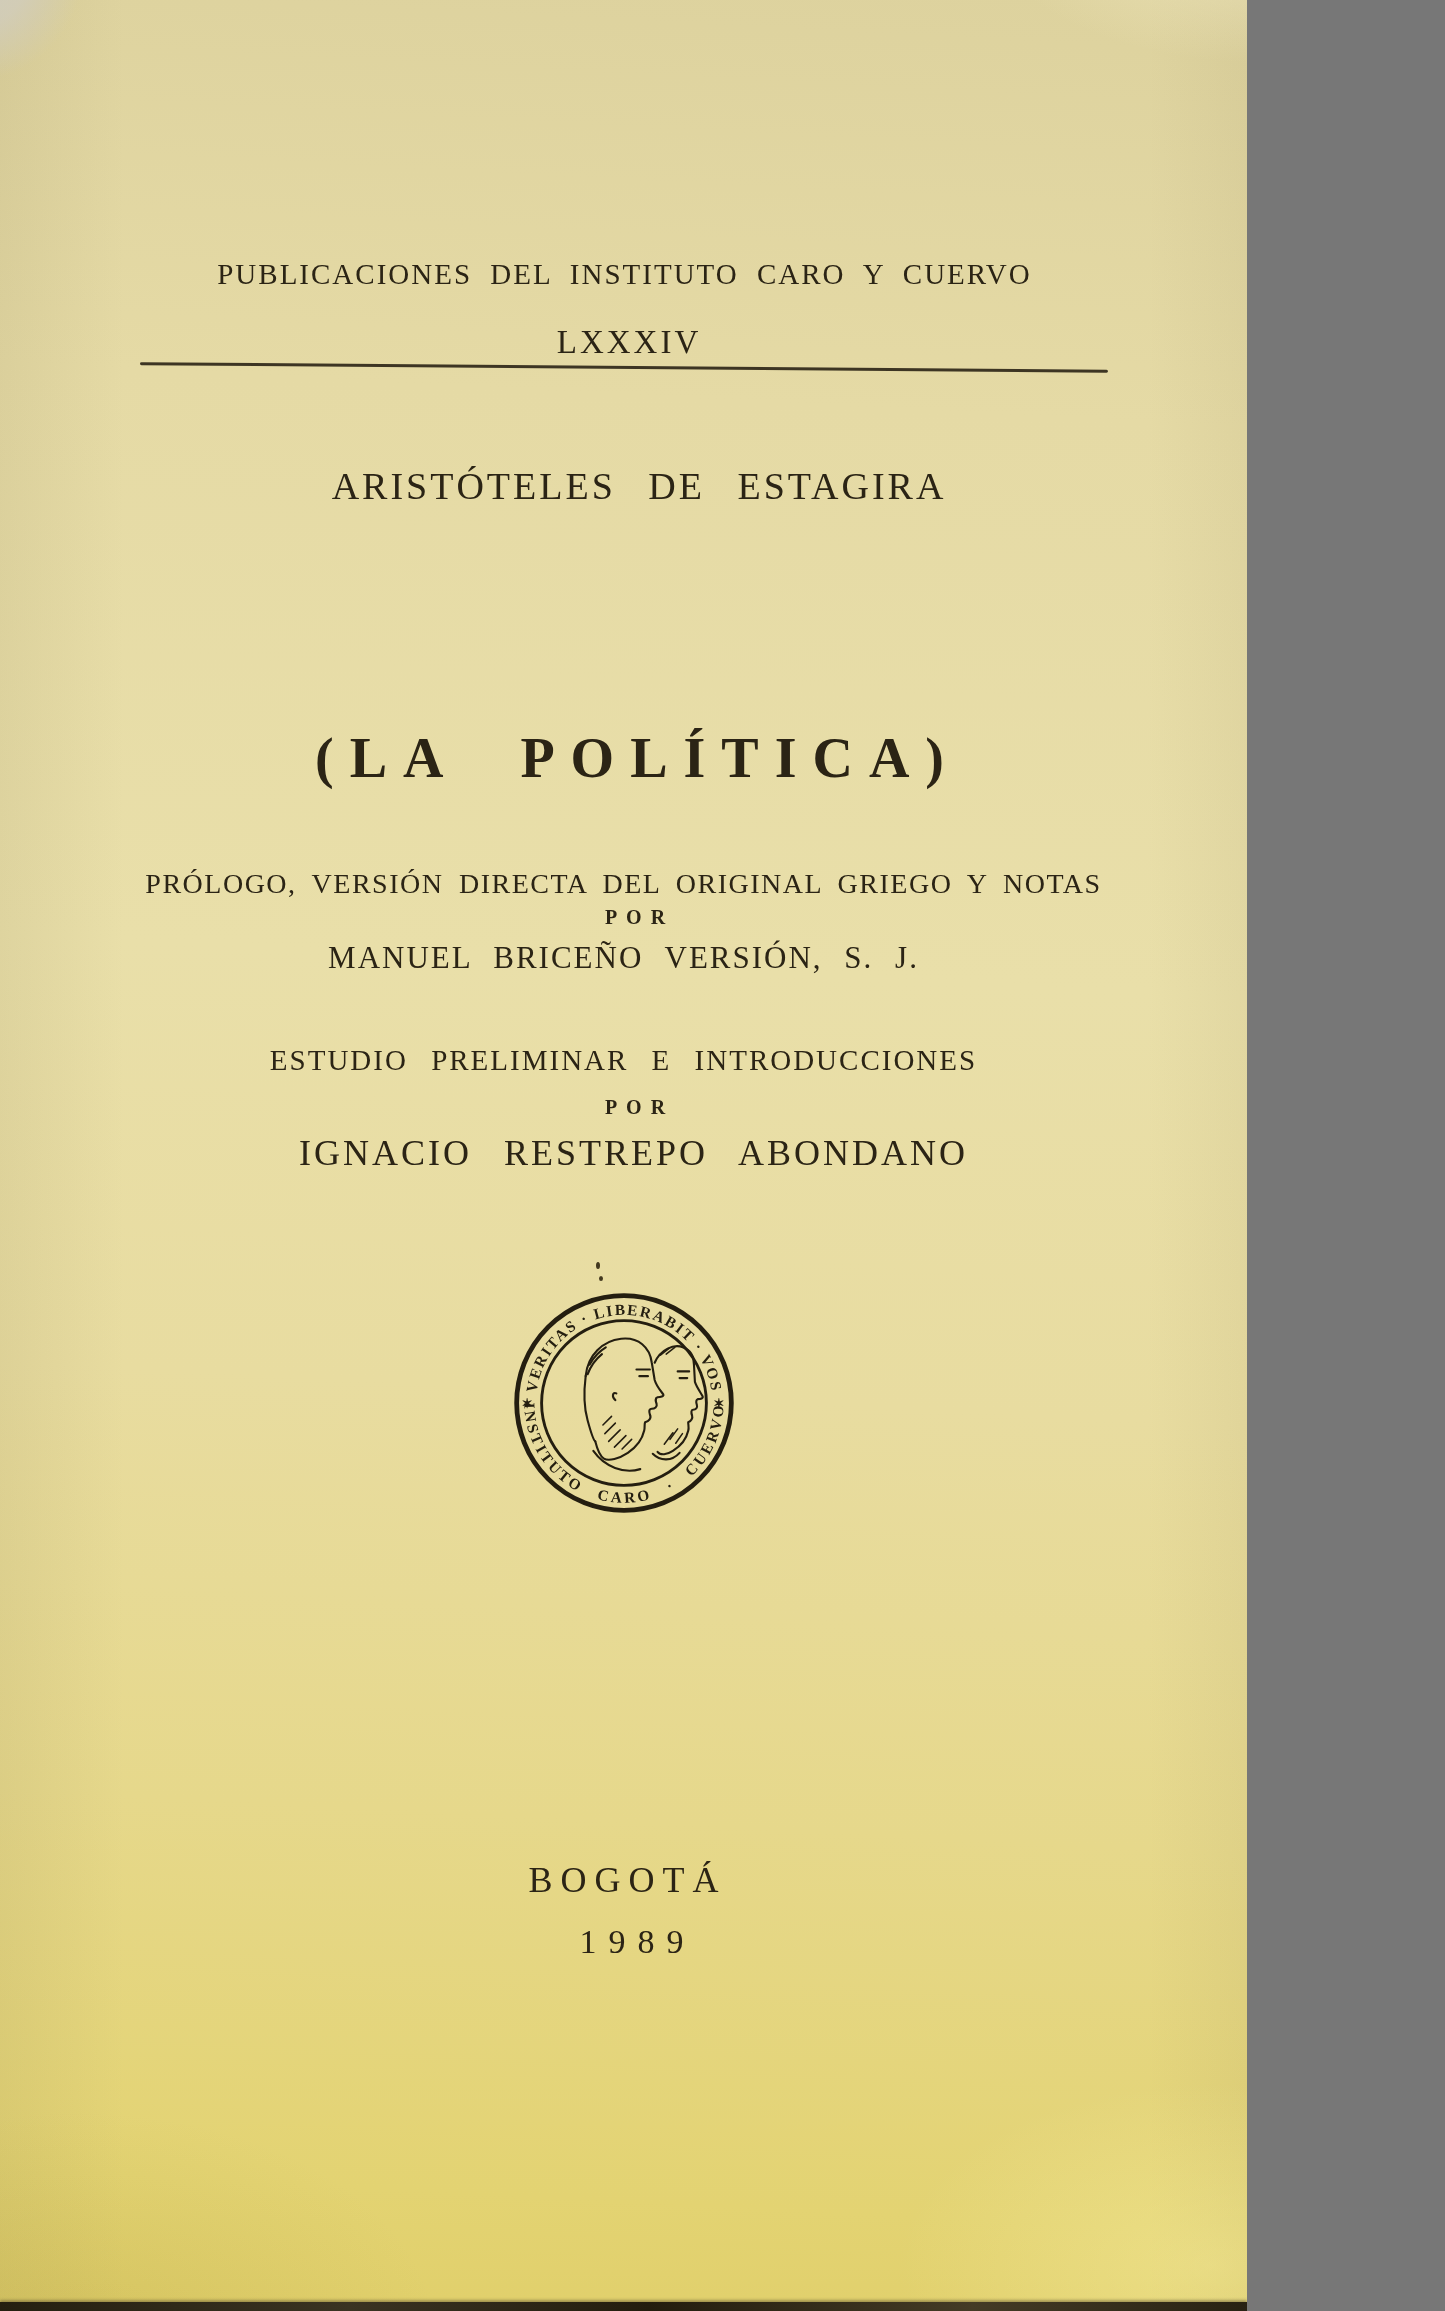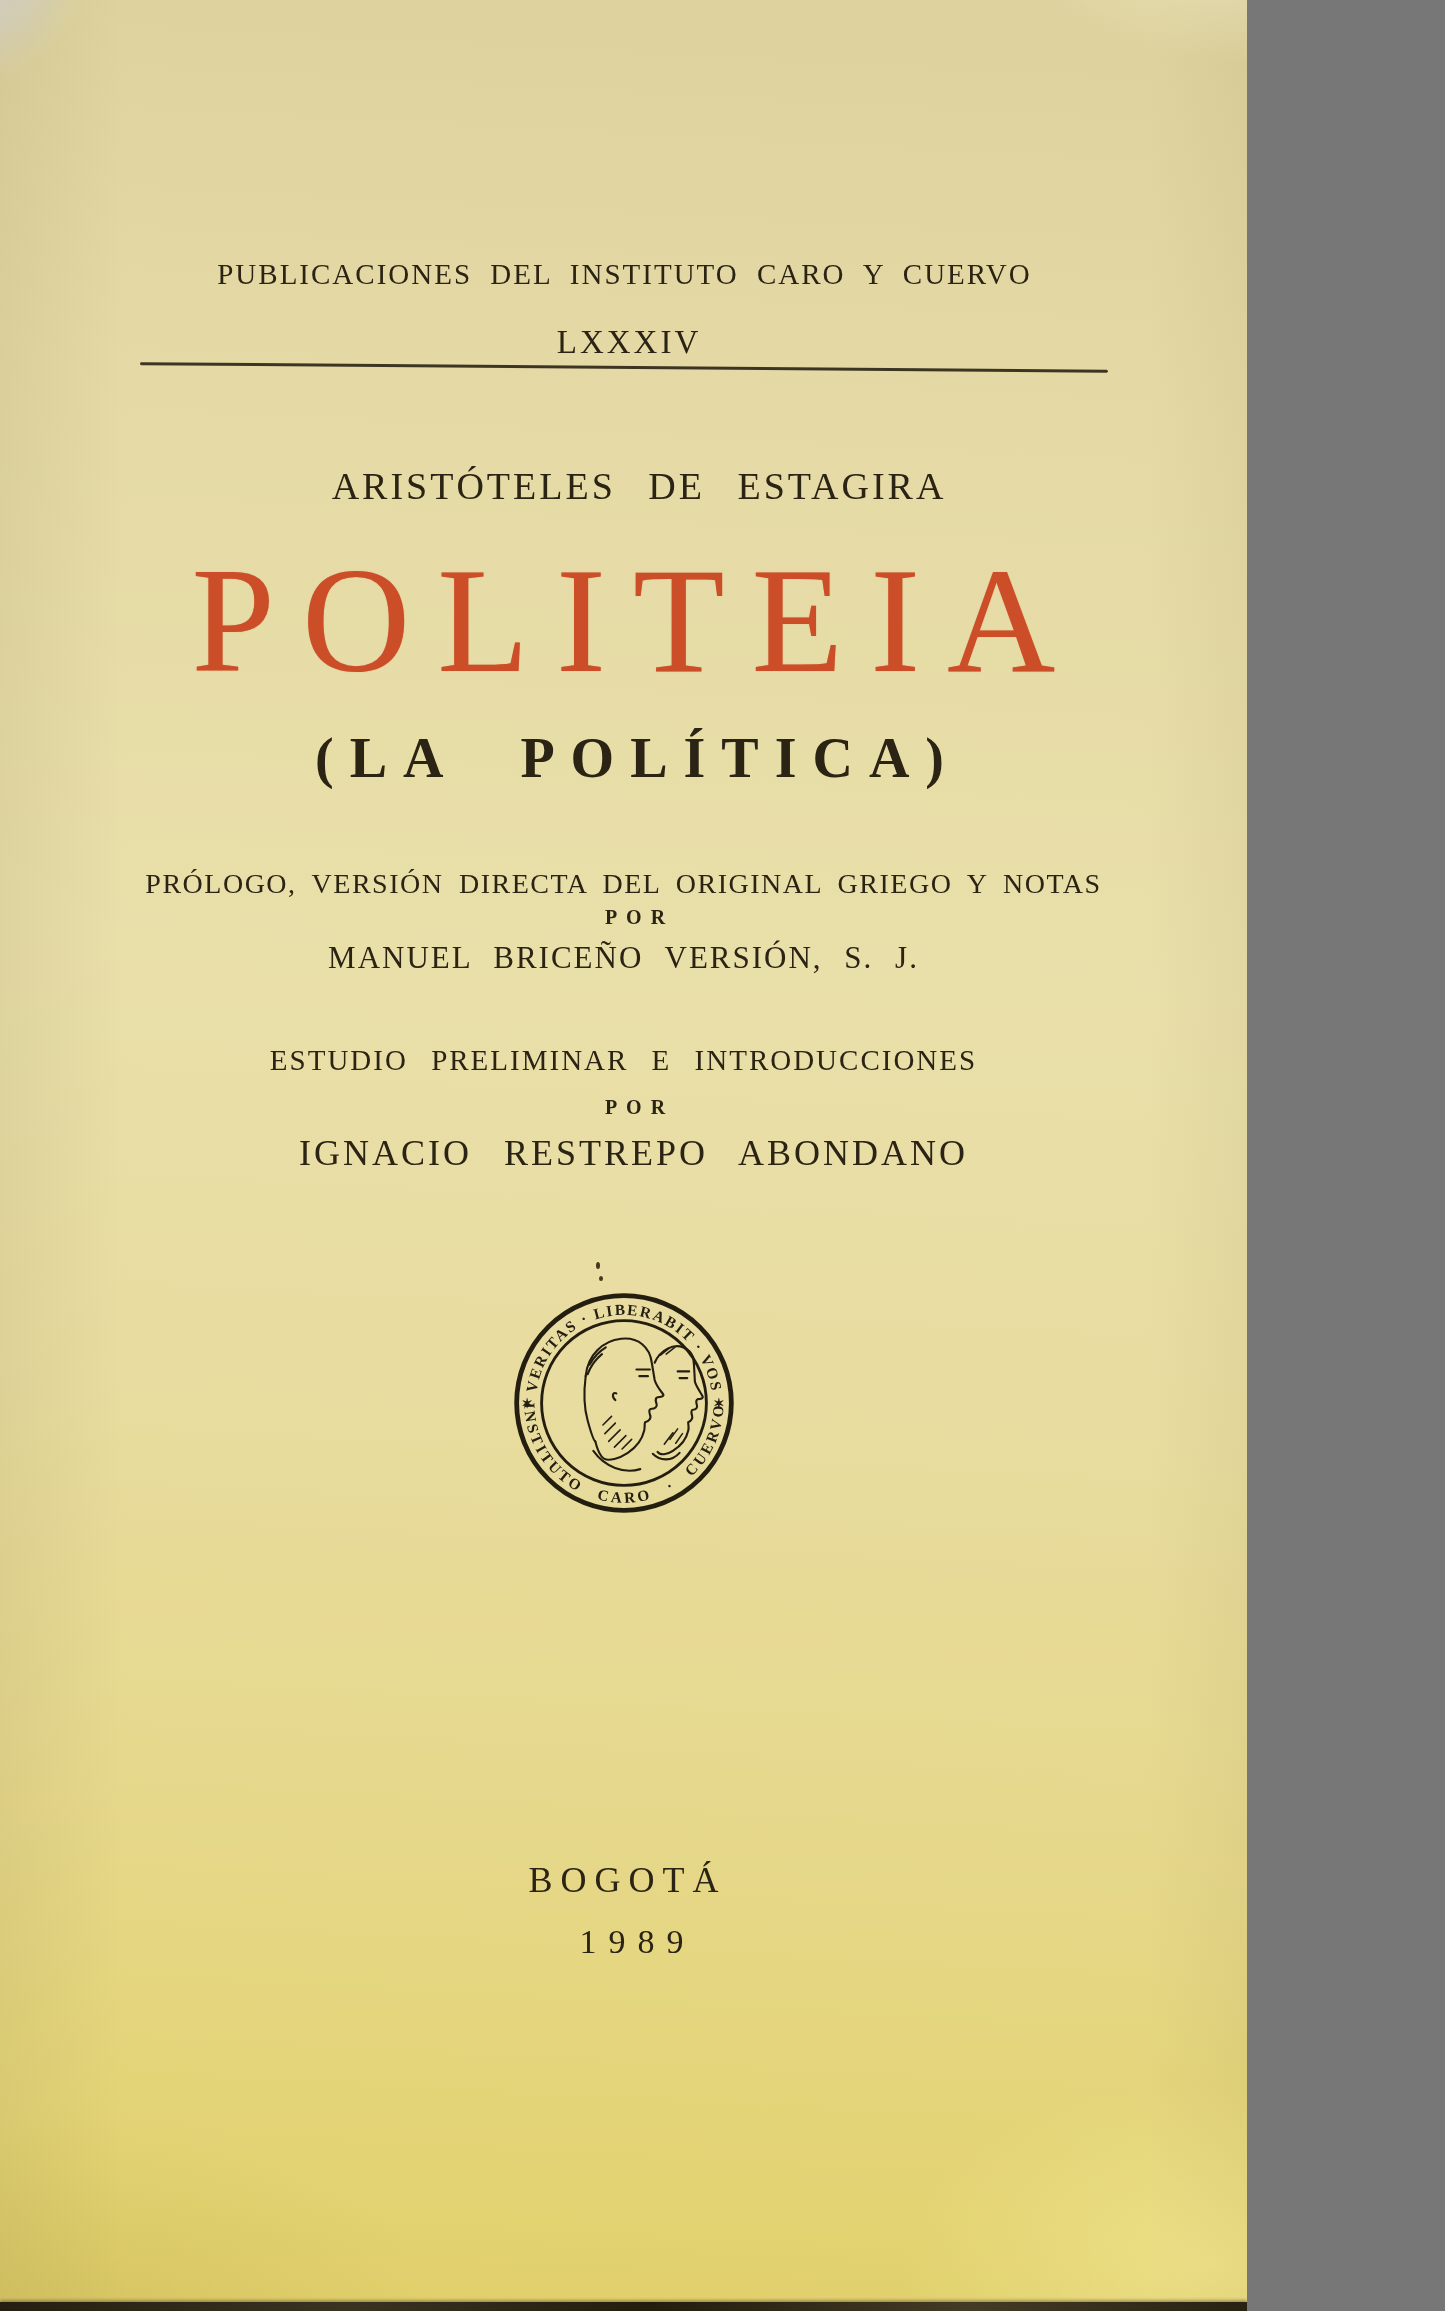--- a/index.html
+++ b/index.html
@@ -46,21 +46,20 @@
 </head>
 <body>
 
 <div class="photo">
 
   <div class="line series">PUBLICACIONES DEL INSTITUTO CARO Y CUERVO</div>
   <div class="line seriesnum">LXXXIV</div>
   <div class="rule"></div>
 
   <div class="line author">ARISTÓTELES DE ESTAGIRA</div>
-  <div class="line title">POLITEIA</div>
   <div class="line subtitle">(LA POLÍTICA)</div>
 
   <div class="line credit1">PRÓLOGO, VERSIÓN DIRECTA DEL ORIGINAL GRIEGO Y NOTAS</div>
   <div class="line por por1">POR</div>
   <div class="line name1">MANUEL BRICEÑO VERSIÓN, S. J.</div>
 
   <div class="line credit2">ESTUDIO PRELIMINAR E INTRODUCCIONES</div>
   <div class="line por por2">POR</div>
   <div class="line name2">IGNACIO RESTREPO ABONDANO</div>
 

